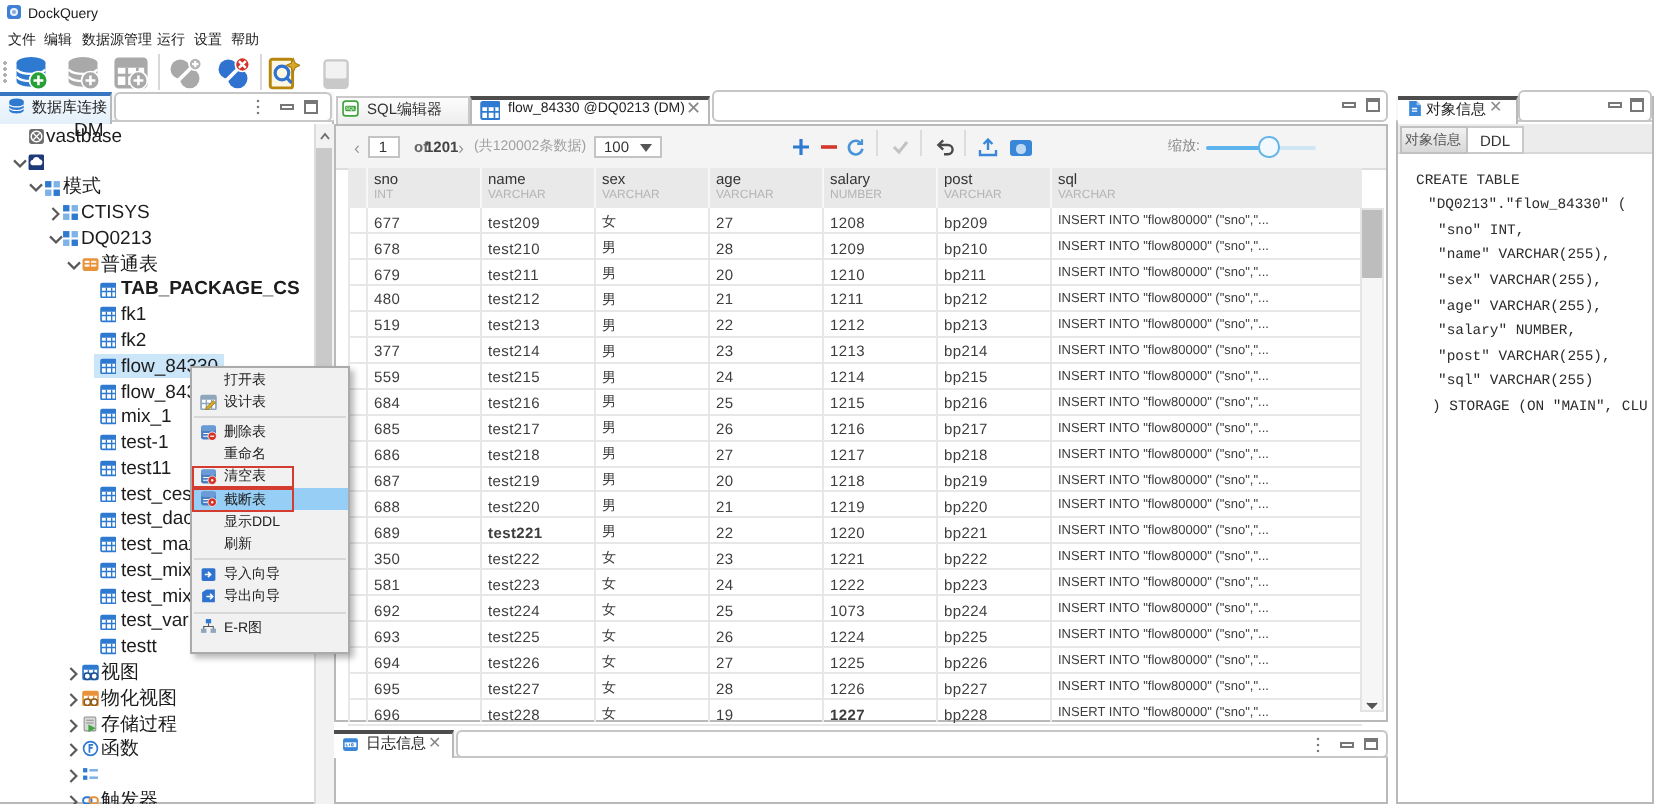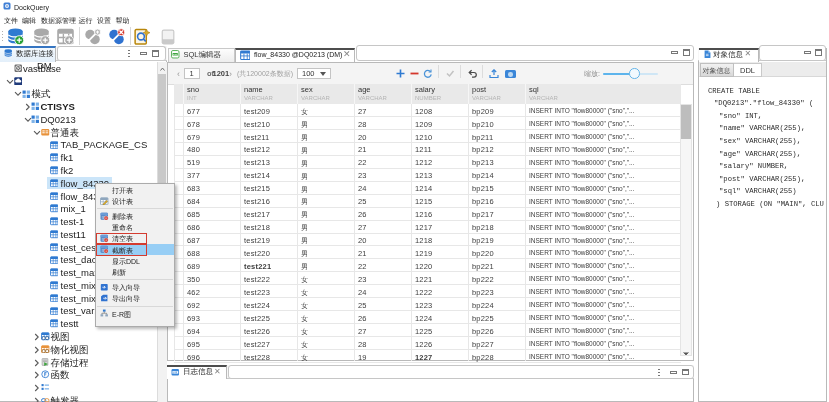--- a/index.html
+++ b/index.html
@@ -109,21 +109,21 @@
 <div class="tx" style="left:31.5px;top:88.34px;font-size:9.5px;color:#1c1c1c;font-weight:normal;letter-spacing:0;line-height:11.5px;">模式</div>
 <div class="a" style="left:24px;top:103.11px;line-height:0;"><svg width="8" height="8" viewBox="0 0 8 8">
         <path d="M2.2 1 5.2 4 2.2 7" fill="none" stroke="#5a5a5a" stroke-width="1.1"></path>
       </svg></div>
 <div class="a" style="left:31px;top:102.31px;line-height:0;"><svg width="8.5" height="8.5" viewBox="0 0 16 16">
         <rect x="1" y="1" width="6" height="6" fill="#2f7ad1"></rect>
         <rect x="9" y="1" width="6" height="6" fill="#7fb3e8"></rect>
         <rect x="1" y="9" width="6" height="6" fill="#7fb3e8"></rect>
         <rect x="9" y="9" width="6" height="6" fill="#2f7ad1"></rect>
       </svg></div>
-<div class="tx" style="left:40.5px;top:101.11px;font-size:9.5px;color:#1c1c1c;font-weight:bold;letter-spacing:0;line-height:11.5px;">CTISYS</div>
+<div class="tx" style="left:40.5px;top:101.11px;font-size:9.5px;color:#1c1c1c;font-weight:normal;letter-spacing:0;line-height:11.5px;">CTISYS</div>
 <div class="a" style="left:24px;top:115.88px;line-height:0;"><svg width="8" height="8" viewBox="0 0 8 8">
         <path d="M1 2.2 4 5.2 7 2.2" fill="none" stroke="#5a5a5a" stroke-width="1.1"></path>
       </svg></div>
 <div class="a" style="left:31px;top:115.08px;line-height:0;"><svg width="8.5" height="8.5" viewBox="0 0 16 16">
         <rect x="1" y="1" width="6" height="6" fill="#2f7ad1"></rect>
         <rect x="9" y="1" width="6" height="6" fill="#7fb3e8"></rect>
         <rect x="1" y="9" width="6" height="6" fill="#7fb3e8"></rect>
         <rect x="9" y="9" width="6" height="6" fill="#2f7ad1"></rect>
       </svg></div>
 <div class="tx" style="left:40.5px;top:113.88px;font-size:9.5px;color:#1c1c1c;font-weight:normal;letter-spacing:0;line-height:11.5px;">DQ0213</div>
@@ -136,21 +136,21 @@
         <rect x="2.5" y="8" width="4.5" height="2" fill="#fff"></rect>
         <rect x="8.5" y="4.5" width="5" height="2" fill="#fff" opacity="0.85"></rect>
         <rect x="8.5" y="8" width="5" height="2" fill="#fff" opacity="0.85"></rect>
       </svg></div>
 <div class="tx" style="left:50.5px;top:126.64999999999999px;font-size:9.5px;color:#1c1c1c;font-weight:normal;letter-spacing:0;line-height:11.5px;">普通表</div>
 <div class="a" style="left:49.5px;top:140.62px;line-height:0;"><svg width="8.5" height="8.5" viewBox="0 0 16 16">
         <rect x="1" y="1.5" width="14" height="13" rx="1.2" fill="#fff" stroke="#2f7ad1" stroke-width="1.6"></rect>
         <rect x="1" y="1.5" width="14" height="4" rx="1.2" fill="#2f7ad1"></rect>
         <path d="M1 9h14M6 5.5v9M11 5.5v9" stroke="#2f7ad1" stroke-width="1.3"></path>
       </svg></div>
-<div class="tx" style="left:60.5px;top:139.42000000000002px;font-size:9.5px;color:#1c1c1c;font-weight:normal;letter-spacing:0;line-height:11.5px;">TAB_PACKAGE_CS</div>
+<div class="tx" style="left:60.5px;top:139.42000000000002px;font-size:9.5px;color:#1c1c1c;font-weight:bold;letter-spacing:0;line-height:11.5px;">TAB_PACKAGE_CS</div>
 <div class="a" style="left:49.5px;top:153.39px;line-height:0;"><svg width="8.5" height="8.5" viewBox="0 0 16 16">
         <rect x="1" y="1.5" width="14" height="13" rx="1.2" fill="#fff" stroke="#2f7ad1" stroke-width="1.6"></rect>
         <rect x="1" y="1.5" width="14" height="4" rx="1.2" fill="#2f7ad1"></rect>
         <path d="M1 9h14M6 5.5v9M11 5.5v9" stroke="#2f7ad1" stroke-width="1.3"></path>
       </svg></div>
 <div class="tx" style="left:60.5px;top:152.19px;font-size:9.5px;color:#1c1c1c;font-weight:normal;letter-spacing:0;line-height:11.5px;">fk1</div>
 <div class="a" style="left:49.5px;top:166.15999999999997px;line-height:0;"><svg width="8.5" height="8.5" viewBox="0 0 16 16">
         <rect x="1" y="1.5" width="14" height="13" rx="1.2" fill="#fff" stroke="#2f7ad1" stroke-width="1.6"></rect>
         <rect x="1" y="1.5" width="14" height="4" rx="1.2" fill="#2f7ad1"></rect>
         <path d="M1 9h14M6 5.5v9M11 5.5v9" stroke="#2f7ad1" stroke-width="1.3"></path>
@@ -424,21 +424,21 @@
 <div class="tx" style="left:529px;top:158.8px;font-size:6.5px;color:#3d3d3d;font-weight:normal;letter-spacing:0;line-height:8.5px;">INSERT INTO "flow80000" ("sno","...</div>
 <div class="a" style="left:174px;top:180.7px;width:506.5px;height:1px;background:#e7e7e7;"></div>
 <div class="tx" style="left:187px;top:171.35px;font-size:7.5px;color:#3d3d3d;font-weight:normal;letter-spacing:0.2px;line-height:9.5px;">377</div>
 <div class="tx" style="left:244px;top:171.35px;font-size:7.5px;color:#3d3d3d;font-weight:normal;letter-spacing:0.2px;line-height:9.5px;">test214</div>
 <div class="tx" style="left:301px;top:171.55px;font-size:7px;color:#3d3d3d;font-weight:normal;letter-spacing:0;line-height:9px;">男</div>
 <div class="tx" style="left:358px;top:171.35px;font-size:7.5px;color:#3d3d3d;font-weight:normal;letter-spacing:0.2px;line-height:9.5px;">23</div>
 <div class="tx" style="left:415px;top:171.35px;font-size:7.5px;color:#3d3d3d;font-weight:normal;letter-spacing:0.2px;line-height:9.5px;">1213</div>
 <div class="tx" style="left:472px;top:171.35px;font-size:7.5px;color:#3d3d3d;font-weight:normal;letter-spacing:0.2px;line-height:9.5px;">bp214</div>
 <div class="tx" style="left:529px;top:171.75px;font-size:6.5px;color:#3d3d3d;font-weight:normal;letter-spacing:0;line-height:8.5px;">INSERT INTO "flow80000" ("sno","...</div>
 <div class="a" style="left:174px;top:193.64999999999998px;width:506.5px;height:1px;background:#e7e7e7;"></div>
-<div class="tx" style="left:187px;top:184.29999999999998px;font-size:7.5px;color:#3d3d3d;font-weight:normal;letter-spacing:0.2px;line-height:9.5px;">683</div>
+<div class="tx" style="left:187px;top:184.29999999999998px;font-size:7.5px;color:#3d3d3d;font-weight:normal;letter-spacing:0.2px;line-height:9.5px;">559</div>
 <div class="tx" style="left:244px;top:184.29999999999998px;font-size:7.5px;color:#3d3d3d;font-weight:normal;letter-spacing:0.2px;line-height:9.5px;">test215</div>
 <div class="tx" style="left:301px;top:184.5px;font-size:7px;color:#3d3d3d;font-weight:normal;letter-spacing:0;line-height:9px;">男</div>
 <div class="tx" style="left:358px;top:184.29999999999998px;font-size:7.5px;color:#3d3d3d;font-weight:normal;letter-spacing:0.2px;line-height:9.5px;">24</div>
 <div class="tx" style="left:415px;top:184.29999999999998px;font-size:7.5px;color:#3d3d3d;font-weight:normal;letter-spacing:0.2px;line-height:9.5px;">1214</div>
 <div class="tx" style="left:472px;top:184.29999999999998px;font-size:7.5px;color:#3d3d3d;font-weight:normal;letter-spacing:0.2px;line-height:9.5px;">bp215</div>
 <div class="tx" style="left:529px;top:184.7px;font-size:6.5px;color:#3d3d3d;font-weight:normal;letter-spacing:0;line-height:8.5px;">INSERT INTO "flow80000" ("sno","...</div>
 <div class="a" style="left:174px;top:206.59999999999997px;width:506.5px;height:1px;background:#e7e7e7;"></div>
 <div class="tx" style="left:187px;top:197.24999999999997px;font-size:7.5px;color:#3d3d3d;font-weight:normal;letter-spacing:0.2px;line-height:9.5px;">684</div>
 <div class="tx" style="left:244px;top:197.24999999999997px;font-size:7.5px;color:#3d3d3d;font-weight:normal;letter-spacing:0.2px;line-height:9.5px;">test216</div>
 <div class="tx" style="left:301px;top:197.45px;font-size:7px;color:#3d3d3d;font-weight:normal;letter-spacing:0;line-height:9px;">男</div>
@@ -488,33 +488,33 @@
 <div class="tx" style="left:529px;top:262.4px;font-size:6.5px;color:#3d3d3d;font-weight:normal;letter-spacing:0;line-height:8.5px;">INSERT INTO "flow80000" ("sno","...</div>
 <div class="a" style="left:174px;top:284.3px;width:506.5px;height:1px;background:#e7e7e7;"></div>
 <div class="tx" style="left:187px;top:274.95000000000005px;font-size:7.5px;color:#3d3d3d;font-weight:normal;letter-spacing:0.2px;line-height:9.5px;">350</div>
 <div class="tx" style="left:244px;top:274.95000000000005px;font-size:7.5px;color:#3d3d3d;font-weight:normal;letter-spacing:0.2px;line-height:9.5px;">test222</div>
 <div class="tx" style="left:301px;top:275.15000000000003px;font-size:7px;color:#3d3d3d;font-weight:normal;letter-spacing:0;line-height:9px;">女</div>
 <div class="tx" style="left:358px;top:274.95000000000005px;font-size:7.5px;color:#3d3d3d;font-weight:normal;letter-spacing:0.2px;line-height:9.5px;">23</div>
 <div class="tx" style="left:415px;top:274.95000000000005px;font-size:7.5px;color:#3d3d3d;font-weight:normal;letter-spacing:0.2px;line-height:9.5px;">1221</div>
 <div class="tx" style="left:472px;top:274.95000000000005px;font-size:7.5px;color:#3d3d3d;font-weight:normal;letter-spacing:0.2px;line-height:9.5px;">bp222</div>
 <div class="tx" style="left:529px;top:275.35px;font-size:6.5px;color:#3d3d3d;font-weight:normal;letter-spacing:0;line-height:8.5px;">INSERT INTO "flow80000" ("sno","...</div>
 <div class="a" style="left:174px;top:297.24999999999994px;width:506.5px;height:1px;background:#e7e7e7;"></div>
-<div class="tx" style="left:187px;top:287.9px;font-size:7.5px;color:#3d3d3d;font-weight:normal;letter-spacing:0.2px;line-height:9.5px;">462</div>
+<div class="tx" style="left:187px;top:287.9px;font-size:7.5px;color:#3d3d3d;font-weight:normal;letter-spacing:0.2px;line-height:9.5px;">581</div>
 <div class="tx" style="left:244px;top:287.9px;font-size:7.5px;color:#3d3d3d;font-weight:normal;letter-spacing:0.2px;line-height:9.5px;">test223</div>
 <div class="tx" style="left:301px;top:288.09999999999997px;font-size:7px;color:#3d3d3d;font-weight:normal;letter-spacing:0;line-height:9px;">女</div>
 <div class="tx" style="left:358px;top:287.9px;font-size:7.5px;color:#3d3d3d;font-weight:normal;letter-spacing:0.2px;line-height:9.5px;">24</div>
 <div class="tx" style="left:415px;top:287.9px;font-size:7.5px;color:#3d3d3d;font-weight:normal;letter-spacing:0.2px;line-height:9.5px;">1222</div>
 <div class="tx" style="left:472px;top:287.9px;font-size:7.5px;color:#3d3d3d;font-weight:normal;letter-spacing:0.2px;line-height:9.5px;">bp223</div>
 <div class="tx" style="left:529px;top:288.29999999999995px;font-size:6.5px;color:#3d3d3d;font-weight:normal;letter-spacing:0;line-height:8.5px;">INSERT INTO "flow80000" ("sno","...</div>
 <div class="a" style="left:174px;top:310.2px;width:506.5px;height:1px;background:#e7e7e7;"></div>
 <div class="tx" style="left:187px;top:300.85px;font-size:7.5px;color:#3d3d3d;font-weight:normal;letter-spacing:0.2px;line-height:9.5px;">692</div>
 <div class="tx" style="left:244px;top:300.85px;font-size:7.5px;color:#3d3d3d;font-weight:normal;letter-spacing:0.2px;line-height:9.5px;">test224</div>
 <div class="tx" style="left:301px;top:301.05px;font-size:7px;color:#3d3d3d;font-weight:normal;letter-spacing:0;line-height:9px;">女</div>
 <div class="tx" style="left:358px;top:300.85px;font-size:7.5px;color:#3d3d3d;font-weight:normal;letter-spacing:0.2px;line-height:9.5px;">25</div>
-<div class="tx" style="left:415px;top:300.85px;font-size:7.5px;color:#3d3d3d;font-weight:normal;letter-spacing:0.2px;line-height:9.5px;">1223</div>
+<div class="tx" style="left:415px;top:300.85px;font-size:7.5px;color:#3d3d3d;font-weight:normal;letter-spacing:0.2px;line-height:9.5px;">1073</div>
 <div class="tx" style="left:472px;top:300.85px;font-size:7.5px;color:#3d3d3d;font-weight:normal;letter-spacing:0.2px;line-height:9.5px;">bp224</div>
 <div class="tx" style="left:529px;top:301.25px;font-size:6.5px;color:#3d3d3d;font-weight:normal;letter-spacing:0;line-height:8.5px;">INSERT INTO "flow80000" ("sno","...</div>
 <div class="a" style="left:174px;top:323.15px;width:506.5px;height:1px;background:#e7e7e7;"></div>
 <div class="tx" style="left:187px;top:313.8px;font-size:7.5px;color:#3d3d3d;font-weight:normal;letter-spacing:0.2px;line-height:9.5px;">693</div>
 <div class="tx" style="left:244px;top:313.8px;font-size:7.5px;color:#3d3d3d;font-weight:normal;letter-spacing:0.2px;line-height:9.5px;">test225</div>
 <div class="tx" style="left:301px;top:314.0px;font-size:7px;color:#3d3d3d;font-weight:normal;letter-spacing:0;line-height:9px;">女</div>
 <div class="tx" style="left:358px;top:313.8px;font-size:7.5px;color:#3d3d3d;font-weight:normal;letter-spacing:0.2px;line-height:9.5px;">26</div>
 <div class="tx" style="left:415px;top:313.8px;font-size:7.5px;color:#3d3d3d;font-weight:normal;letter-spacing:0.2px;line-height:9.5px;">1224</div>
 <div class="tx" style="left:472px;top:313.8px;font-size:7.5px;color:#3d3d3d;font-weight:normal;letter-spacing:0.2px;line-height:9.5px;">bp225</div>
 <div class="tx" style="left:529px;top:314.2px;font-size:6.5px;color:#3d3d3d;font-weight:normal;letter-spacing:0;line-height:8.5px;">INSERT INTO "flow80000" ("sno","...</div>

